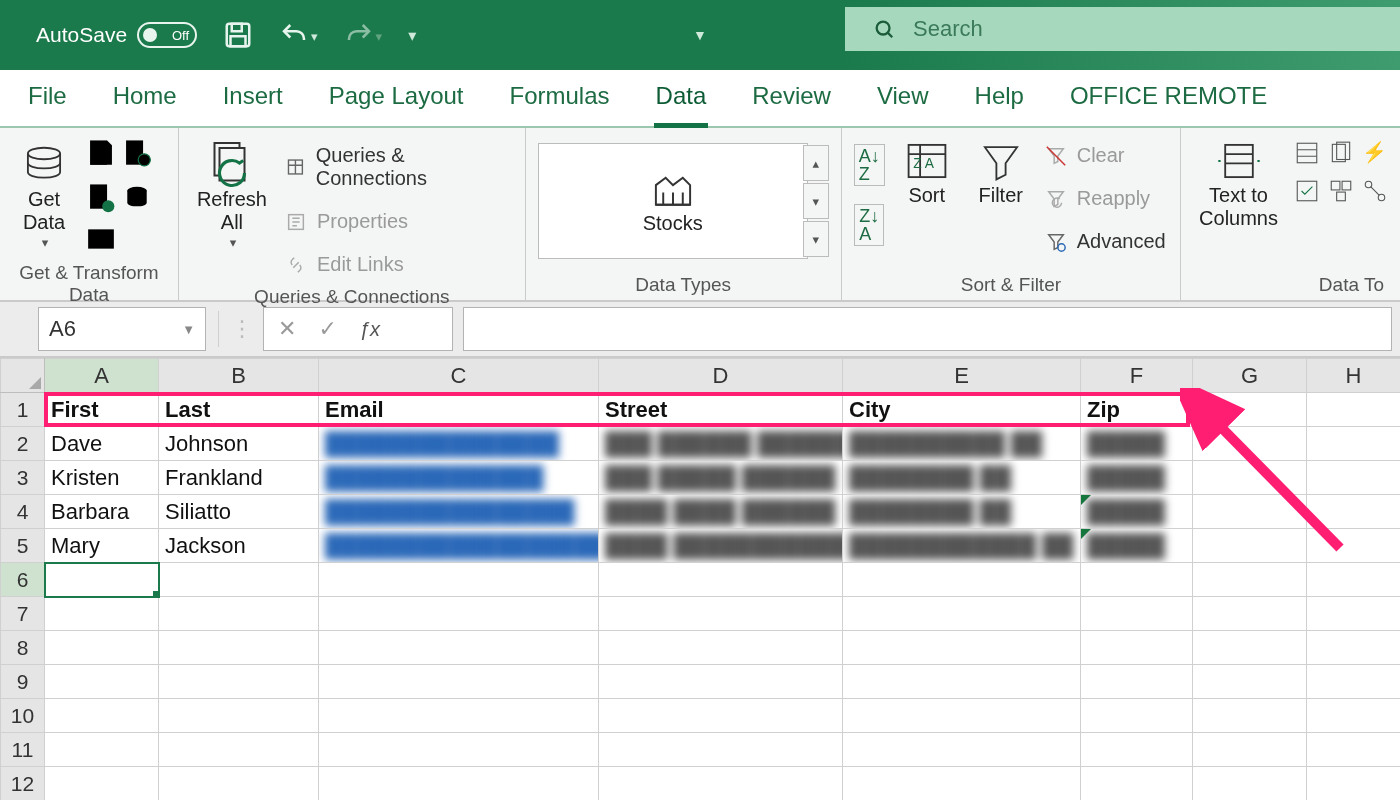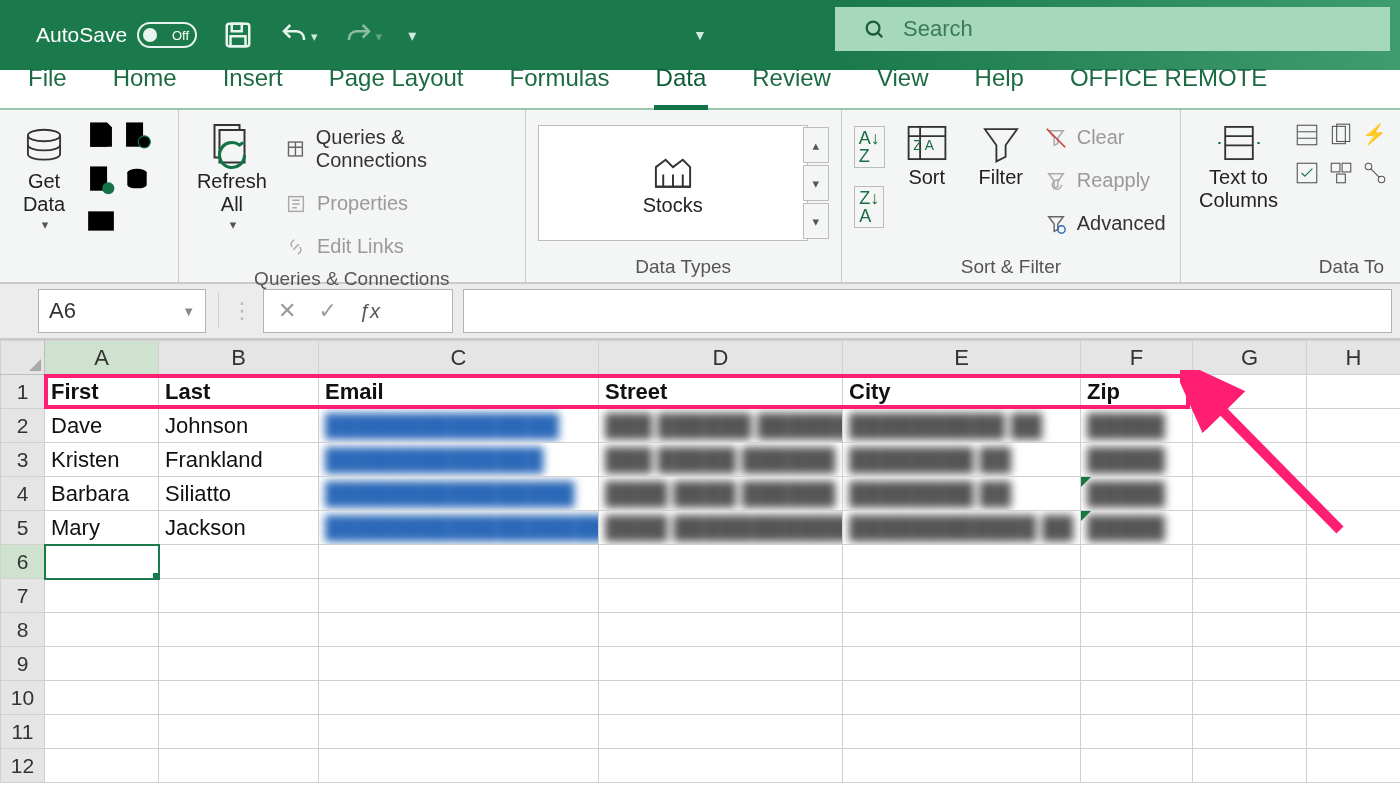--- a/index.html
+++ b/index.html
@@ -11,27 +11,27 @@
     display:flex; align-items:center; color:#fff; }
   .autosave { display:flex; align-items:center; gap:10px; margin-left:36px; font-size:21px; }
   .toggle { width:60px; height:26px; border:2px solid #e8f5ee; border-radius:14px;
     display:flex; align-items:center; padding:0 6px 0 4px; font-size:13px; justify-content:space-between; }
   .toggle-knob { width:14px; height:14px; border-radius:50%; background:#e8f5ee; }
   .titlebar .icbtn { margin-left:26px; display:flex; align-items:center; }
   .titlebar svg { stroke:#e8f5ee; fill:none; stroke-width:2; }
   .title-center { position:absolute; left:50%; transform:translateX(-50%);
     display:flex; align-items:center; color:#fff; font-size:24px; gap:14px; }
   .title-caret { font-size:14px; color:#cfe9db; }
-  .searchbox { position:absolute; right:10px; top:7px; height:44px; width:555px;
+  .searchbox { position:absolute; right:0; top:7px; height:44px; width:555px;
     background:#a6d8be; display:flex; align-items:center; color:#1b5c3a; }
   .searchbox svg { stroke:#1b5c3a; fill:none; stroke-width:2.5; margin:0 18px 0 28px;}
   .searchbox span { font-size:22px; color:#3a7a58; }
 
   
-  .tabs { height:40px; border-bottom:2px solid #9cc7ae; display:flex; align-items:flex-end;
+  .tabs { height:58px; border-bottom:2px solid #9cc7ae; display:flex; align-items:flex-end;
     padding-left:26px; gap:42px; font-size:24px; color:#1c6b42; }
   .tab { padding:12px 2px 16px 2px; cursor:pointer; }
   .tab.active { color:#0d5c35; font-weight:400; position:relative; }
   .tab.active::after { content:""; position:absolute; left:0; right:0; bottom:-2px;
     height:5px; background:#137346; }
 
   
   .ribbon { height:174px; background:#f3f6f4; border-bottom:2px solid #c9cac9;
     display:flex; }
   .group { padding:6px 12px 2px 12px; display:flex; flex-direction:column;
@@ -188,20 +188,21 @@
         <span><svg width="30" height="34" viewBox="0 0 24 28">
               <ellipse cx="12" cy="7" rx="8" ry="3"></ellipse>
               <path d="M4 7v10c0 2 4 3 8 3s8-1 8-3V7"></path>
             </svg></span>
         <span style="grid-column:1/3"><svg width="30" height="26" viewBox="0 0 28 22">
               <rect x="2" y="2" width="24" height="18"></rect>
               <path d="M2 8h24M10 2v18M18 2v18"></path>
             </svg></span>
       </div>
     </div>
+    <div class="group-label">Get &amp; Transform Data</div>
   </div>
 
   <div class="group" style="width:370px">
     <div class="group-body">
       <div class="bigbtn">
         <svg width="56" height="50" viewBox="0 0 40 40">
             <rect x="6" y="4" width="20" height="26"></rect>
             <rect x="10" y="8" width="20" height="26" fill="#f3f6f4"></rect>
             <path d="M30 28a10 10 0 11-4-8l3-2" stroke="#137346" stroke-width="2.5"></path>
           </svg>

